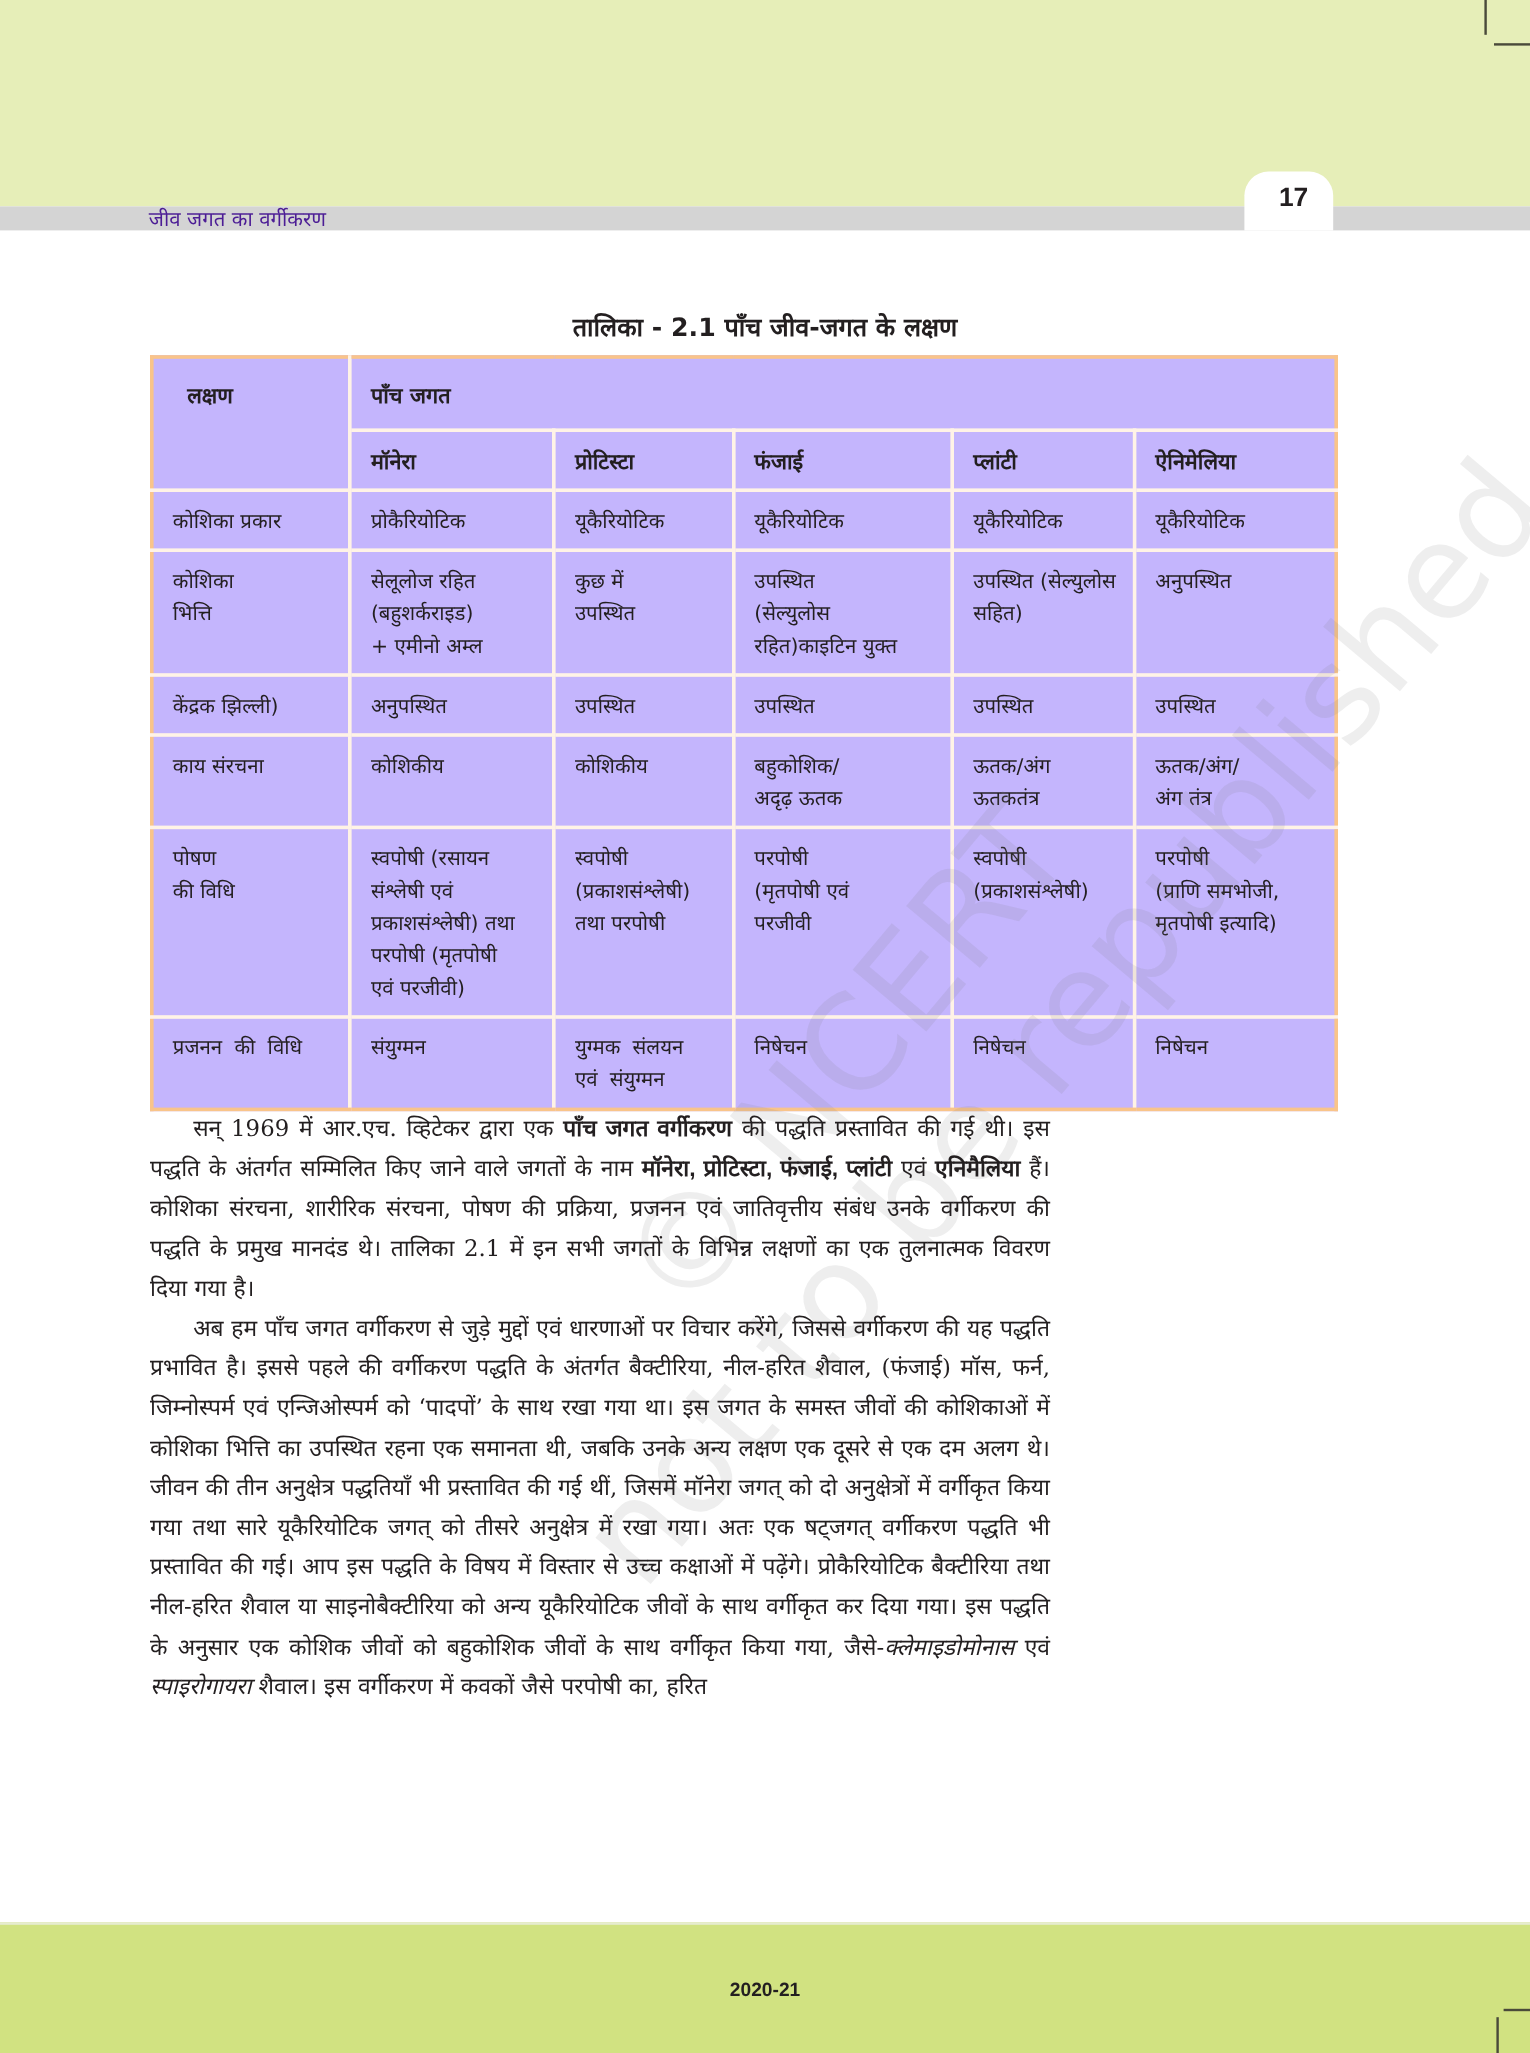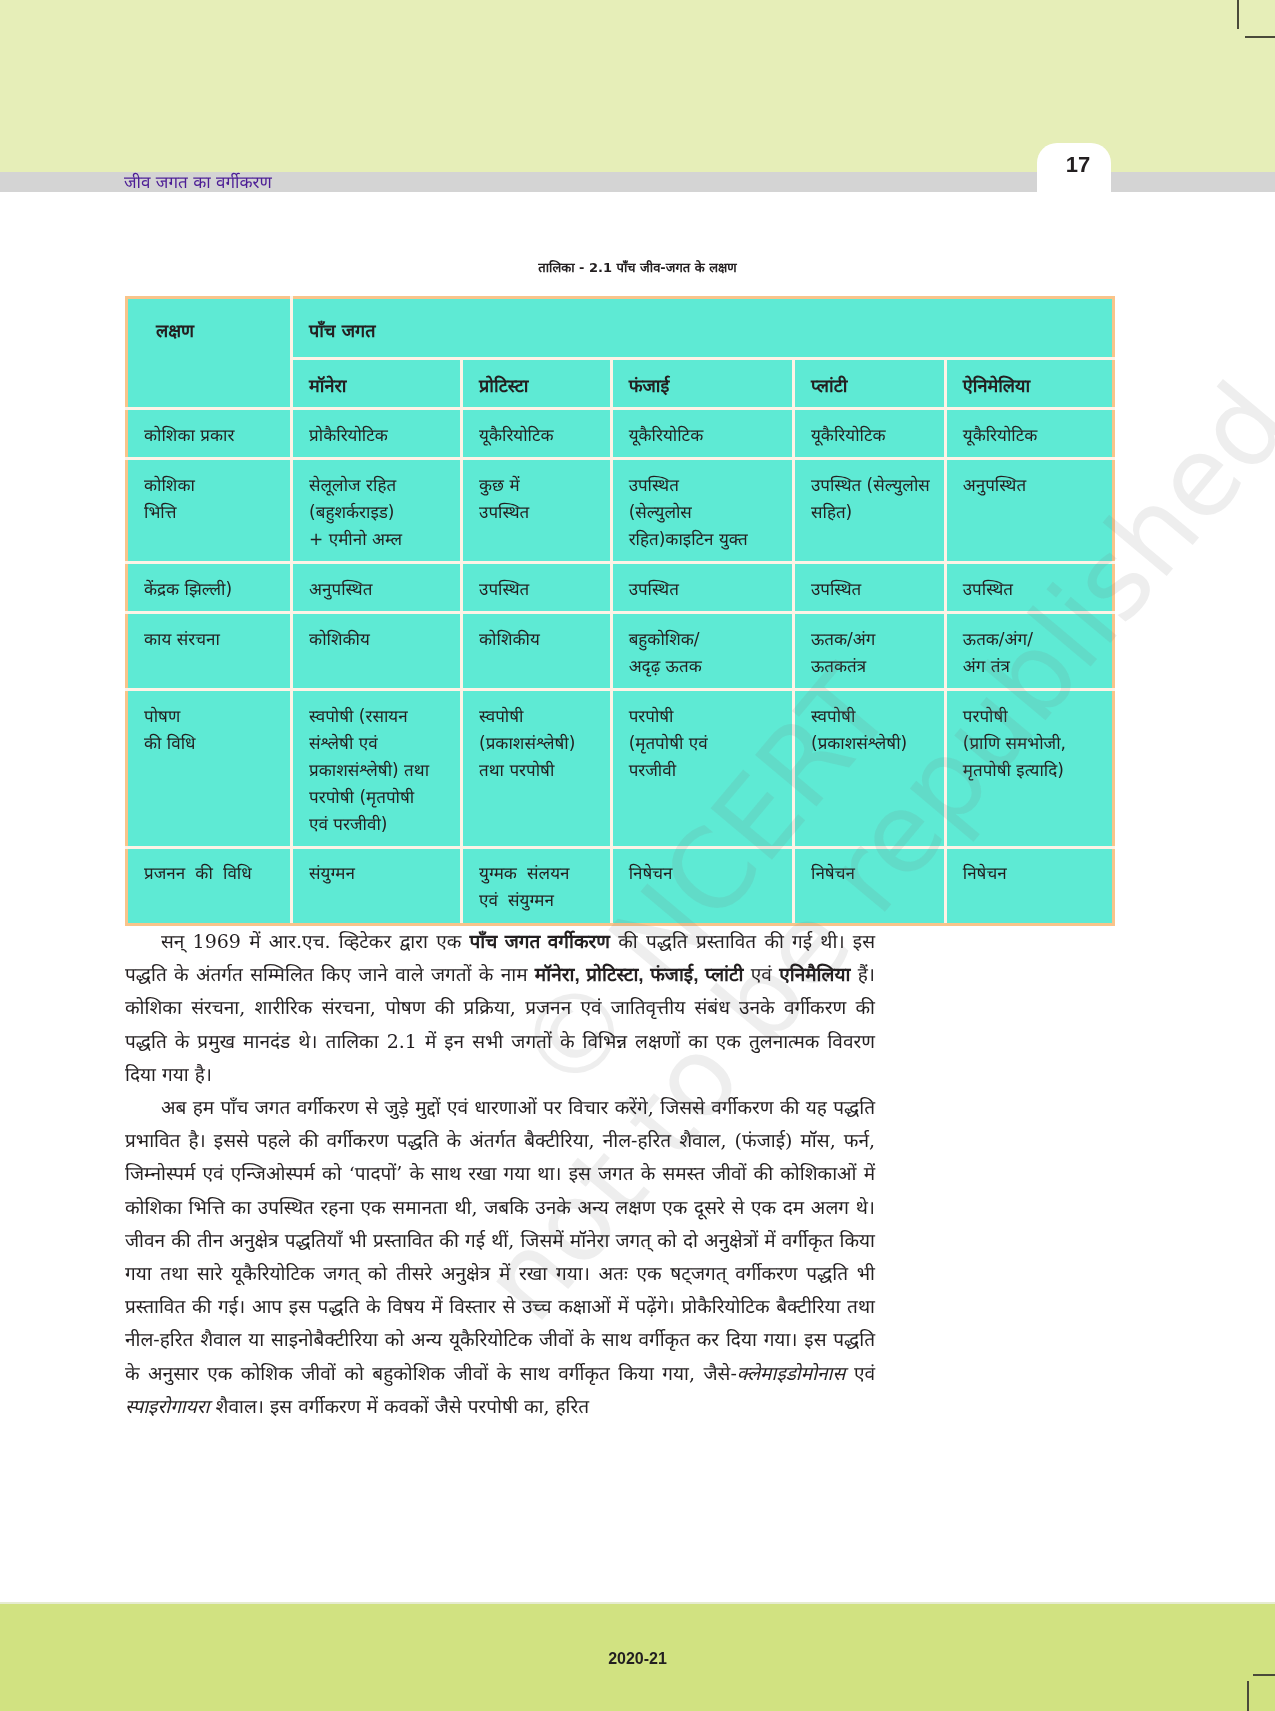--- a/index.html
+++ b/index.html
@@ -9,25 +9,25 @@
     font-family: "DejaVu Serif", serif;
     color: #231f20;
   }
   .top-band { position: absolute; left: 0; top: 0; width: 1275px; height: 172px; background: #e6eeb8; }
   .crop-mark { position: absolute; background: #4a4a3a; }
   .header-strip { position: absolute; left: 0; top: 172px; width: 1275px; height: 20px; background: #d4d4d4; }
   .chapter-title { position: absolute; left: 124px; top: 170px; font-family: "DejaVu Sans", sans-serif; font-size: 17px; color: #4c1d95; }
   .page-tab { position: absolute; left: 1037px; top: 143px; width: 74px; height: 49px; background: #fff; border-radius: 20px 20px 0 0; }
   .page-number { position: absolute; left: 1037px; top: 152px; width: 82px; text-align: center; font-family: Liberation Sans, sans-serif; font-weight: bold; font-size: 22px; }
 
-  .table-caption { position: absolute; left: 0; width: 1275px; top: 258px; text-align: center; font-family: "DejaVu Sans", sans-serif; font-weight: bold; font-size: 13px; }
+  .table-caption { position: absolute; left: 0; width: 1275px; top: 258px; text-align: center; font-family: "DejaVu Sans", sans-serif; font-weight: bold; font-size: 21px; }
 
   table.kingdoms {
     position: absolute; left: 125px; top: 296px; width: 990px;
-    border-collapse: collapse; background: #5eead4;
+    border-collapse: collapse; background: #c4b5fd;
     border: 2px solid #f9c48a;
     font-family: "DejaVu Sans", sans-serif; font-size: 17px; line-height: 27px;
   }
   table.kingdoms td, table.kingdoms th {
     border: 3px solid #fff3e6; vertical-align: top; text-align: left;
     padding: 12px 14px 8px 16px; font-weight: normal;
   }
   table.kingdoms th { font-weight: bold; font-size: 18px; }
   table.kingdoms tr:first-child th { border-top-color: #f9c48a; }
   table.kingdoms td:first-child, table.kingdoms th:first-child { border-left-color: #f9c48a; }

